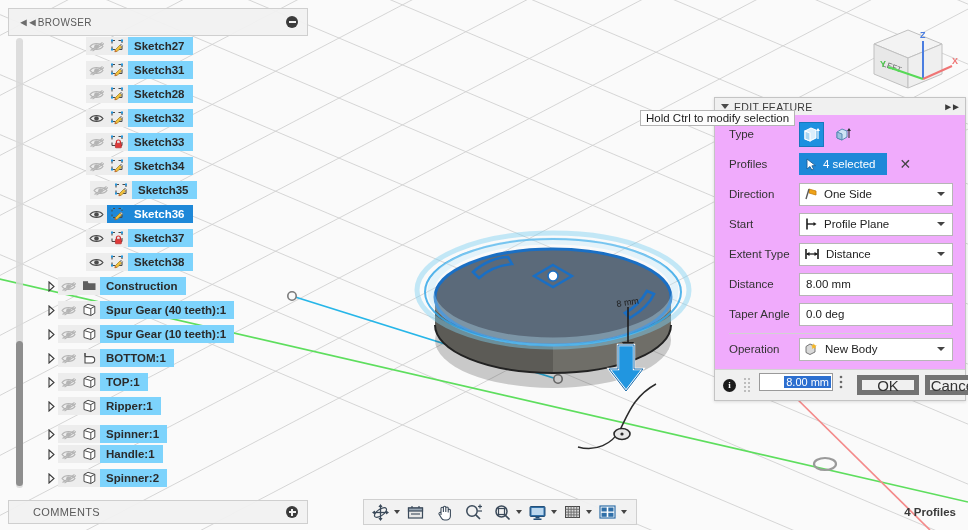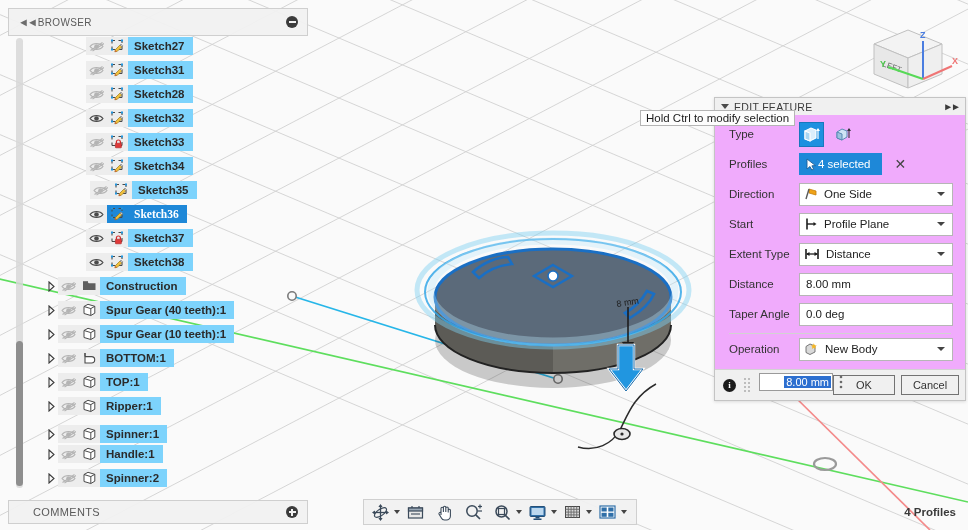--- a/index.html
+++ b/index.html
@@ -66,21 +66,21 @@
   }
   .tnode .ico{
     width:21px;height:18px;display:flex;align-items:center;justify-content:center;
     background:#ededed;flex:0 0 21px;
   }
   .tnode .lbl{
     background:#7dd3fc;height:18px;line-height:18px;padding:0 8px 0 6px;font-weight:bold;
   }
   .tnode.sel .eye{background:#ededed;}
   .tnode.sel .ico,.tnode.sel .lbl{background:#1e88d8;color:#fff;font-weight:bold;}
-  .tnode.sel .lbl{font-family:Liberation Serif, serif;}
+  .tnode.sel .lbl{}
 
   
   #comments-bar{
     position:absolute;left:8px;top:500px;width:300px;height:24px;
     background:rgba(241,241,241,0.94);border:1px solid #cfcfcf;box-sizing:border-box;
     display:flex;align-items:center;z-index:20;gap:8px;
   }
   #comments-bar .cb-title{margin-left:24px;color:#5a5a5a;font-size:11px;letter-spacing:.35px;}
   #comments-bar .cb-plus{
     margin-left:auto;margin-right:9px;width:12px;height:12px;border-radius:50%;
@@ -136,23 +136,23 @@
     height:30px;display:flex;align-items:center;padding:0 8px;background:#f0f0f0;
     border-top:1px solid #d2d2d2;margin-top:5px;position:relative;
   }
   .info-dot{
     width:13px;height:13px;border-radius:50%;background:#1b1b1b;color:#fff;
     font-size:9px;font-weight:bold;display:flex;align-items:center;justify-content:center;
     font-family:"Liberation Serif",serif;cursor:pointer;
   }
   .grip{margin-left:8px;width:7px;height:16px;cursor:col-resize;}
   .btn{
-    height:20px;min-width:62px;background:#f0f0f0;border:1px solid #737373;
+    height:20px;min-width:62px;background:#f0f0f0;border:5px solid #737373;
     box-sizing:border-box;display:flex;align-items:center;justify-content:center;
-    font-size:11px;color:#333;cursor:pointer;
+    font-size:15px;color:#333;cursor:pointer;margin-left:24px;
   }
   #ok-button{position:absolute;left:118px;top:5px;}
   #cancel-button{position:absolute;left:186px;top:5px;min-width:58px;}
   
   #value-editor{
     position:absolute;left:44px;top:3px;width:74px;height:18px;
     background:#fff;border:1px solid #9a9a9a;box-sizing:border-box;
     display:flex;align-items:center;justify-content:flex-end;z-index:5;cursor:text;
   }
   #value-editor .vtext{
@@ -768,21 +768,21 @@
         </svg>
       </span>
     </div>
 
     <div class="row">
       <span class="rlabel">Profiles</span>
       <span class="sel-chip">
         <svg width="13" height="13" viewBox="0 0 13 13">
           <path d="M2 1 L2 11 L5 8.5 L6.8 12 L8.6 11.1 L6.9 7.8 L10.5 7.6 Z" fill="#ffffff" stroke="#1b5f96" stroke-width="0.9"></path>
         </svg>
-        <span style="">4 selected</span>
+        <span style="margin-left:5px">4 selected</span>
       </span>
       <span class="sel-x">✕</span>
     </div>
 
     <div class="row">
       <span class="rlabel">Direction</span>
       <span class="field">
         <svg width="14" height="14" viewBox="0 0 14 14">
           <path d="M5 2 L12 4 L12 8 L5 6 Z" fill="#f0a318" stroke="#c47f0c" stroke-width="0.8"></path>
           <line x1="5" y1="2" x2="2" y2="12" stroke="#5a5a5a" stroke-width="1.4"></line>

